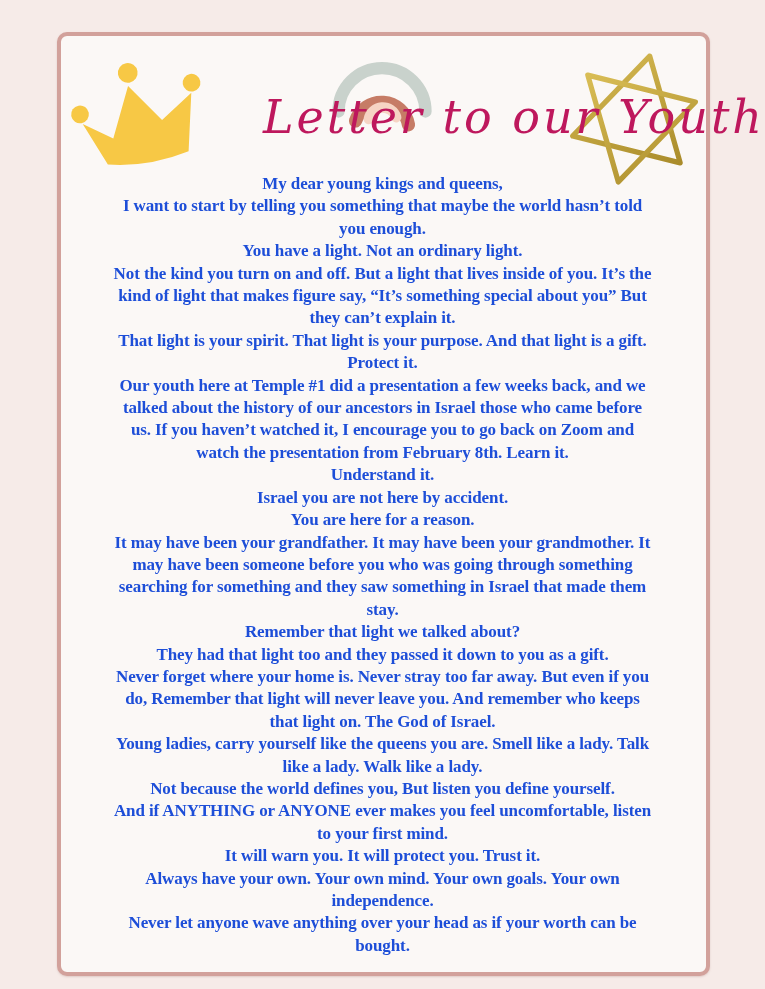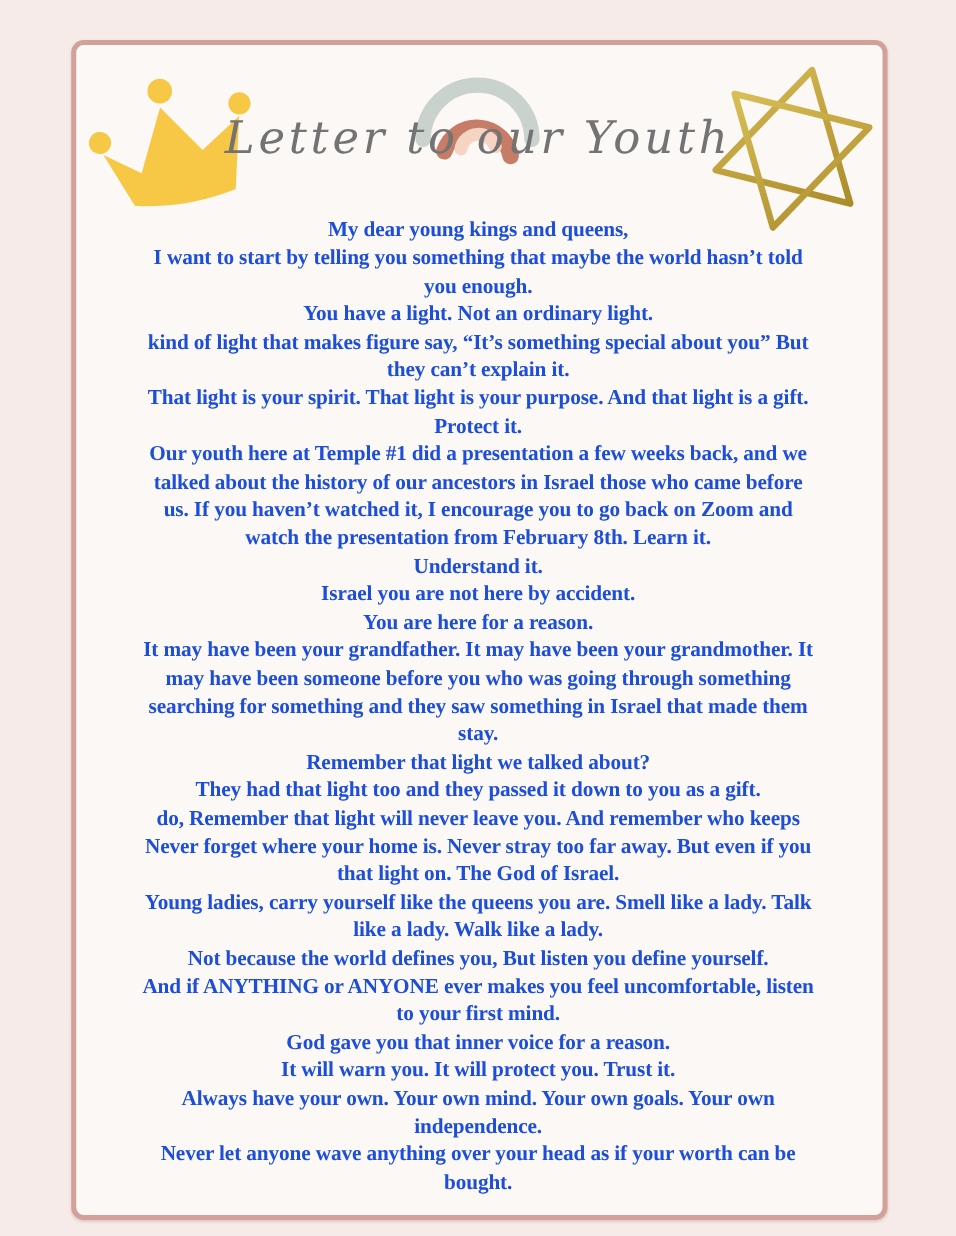--- a/index.html
+++ b/index.html
@@ -18,26 +18,26 @@
     background:#fbf8f6;
     box-shadow:0 1px 2px rgba(180,140,135,.35);
   }
   .icon{position:absolute;}
   .crown{left:70px;top:58px;width:138px;height:112px;transform:rotate(-10deg);}
   .rainbow{left:323px;top:34px;width:118px;height:104px;}
   .star{left:566px;top:48px;width:136px;height:142px;transform:rotate(14deg);}
   .title{
     position:absolute;
     left:0;right:0;top:90px;
-    text-align:center;
+    text-align:right;
     font-family:"DejaVu Serif", serif;
     font-style:italic;
-    font-size:36px;
+    font-size:46px;
     letter-spacing:3px;
-    color:#737373;
+    color:#be185d;
     z-index:3;
     white-space:nowrap;
   }
   .letter{
     position:absolute;
     left:0;top:173px;width:765px;
     z-index:2;
     text-align:center;
   }
   .letter .line{
@@ -90,20 +90,21 @@
 <div class="letter">
 
     <div class="line">My dear young kings and queens,</div>
 
     <div class="line">I want to start by telling you something that maybe the world hasn’t told</div>
 
     <div class="line">you enough.</div>
 
     <div class="line">You have a light. Not an ordinary light.</div>
 
+    <div class="line">Not the kind you turn on and off. But a light that lives inside of you. It’s the</div>
 
     <div class="line">kind of light that makes figure say, “It’s something special about you” But</div>
 
     <div class="line">they can’t explain it.</div>
 
 
     <div class="line">That light is your spirit. That light is your purpose. And that light is a gift.</div>
 
     <div class="line">Protect it.</div>
 
@@ -126,37 +127,36 @@
     <div class="line">may have been someone before you who was going through something</div>
 
     <div class="line">searching for something and they saw something in Israel that made them</div>
 
     <div class="line">stay.</div>
 
     <div class="line">Remember that light we talked about?</div>
 
     <div class="line">They had that light too and they passed it down to you as a gift.</div>
 
+    <div class="line">Never forget where your home is. Never stray too far away. But even if you</div>
+
     <div class="line">do, Remember that light will never leave you. And remember who keeps</div>
-
-    <div class="line">Never forget where your home is. Never stray too far away. But even if you</div>
 
     <div class="line">that light on. The God of Israel.</div>
 
     <div class="line">Young ladies, carry yourself like the queens you are. Smell like a lady. Talk</div>
 
     <div class="line">like a lady. Walk like a lady.</div>
 
     <div class="line">Not because the world defines you, But listen you define yourself.</div>
 
     <div class="line">And if ANYTHING or ANYONE ever makes you feel uncomfortable, listen</div>
 
     <div class="line">to your first mind.</div>
 
-    <div class="line">God gave you that inner voice for a reason.</div>
 
     <div class="line">It will warn you. It will protect you. Trust it.</div>
 
     <div class="line">Always have your own. Your own mind. Your own goals. Your own</div>
 
     <div class="line">independence.</div>
 
     <div class="line">Never let anyone wave anything over your head as if your worth can be</div>
 
     <div class="line">bought.</div>

